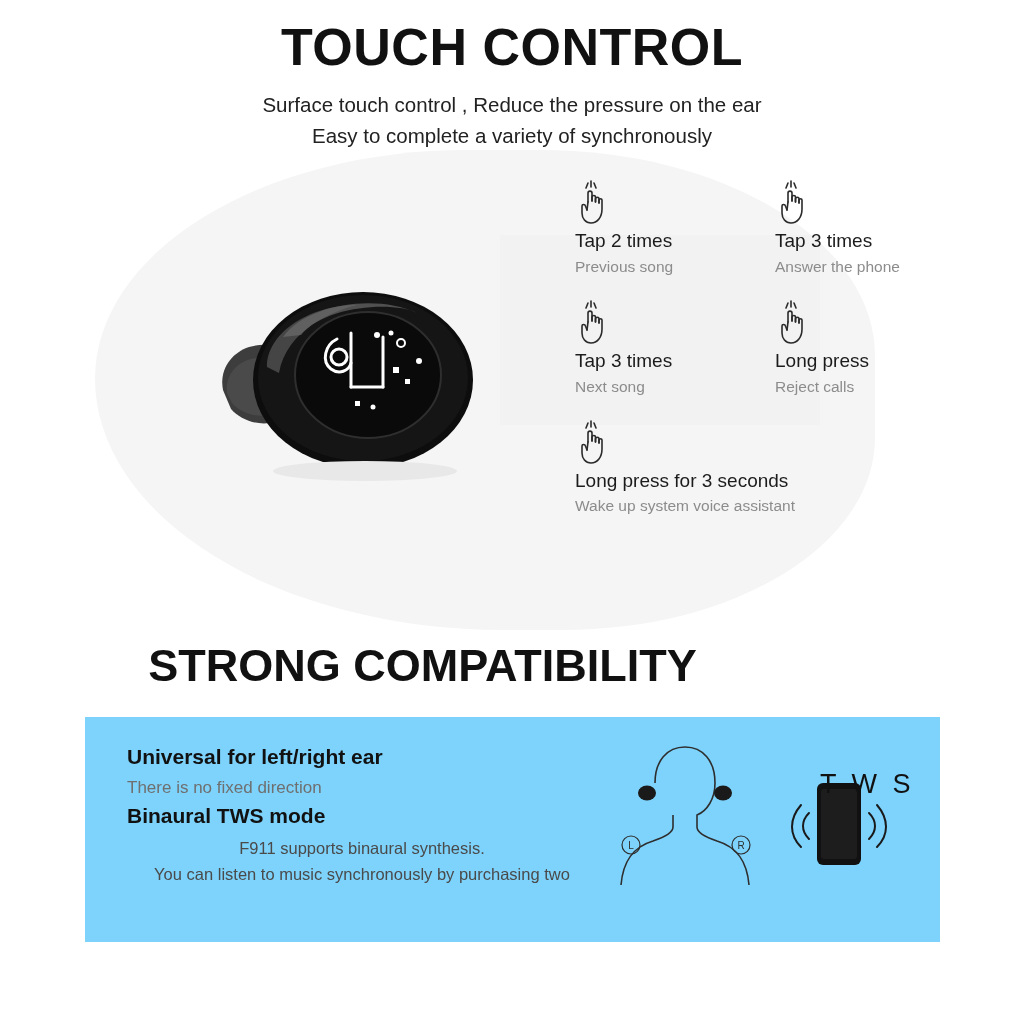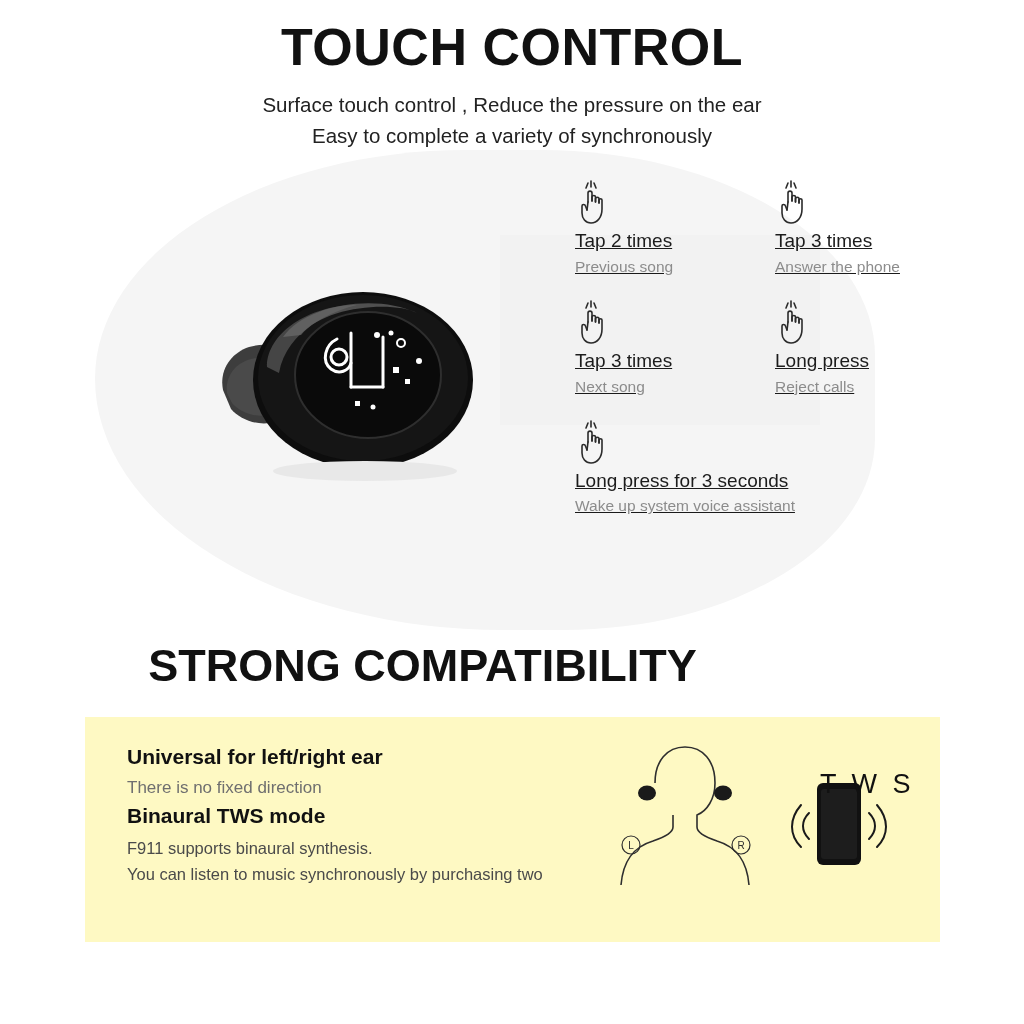--- a/index.html
+++ b/index.html
@@ -72,21 +72,20 @@
   
   .touch-grid {
     position: absolute;
     left: 575px;
     top: 180px;
     width: 420px;
     z-index: 2;
   }
   .touch-row {
     display: flex;
-    text-decoration: underline;
   }
   .touch-item {
     width: 200px;
     margin-bottom: 23px;
   }
   .touch-item.wide { width: 400px; }
   .hand-icon {
     width: 34px;
     height: 46px;
     display: block;
@@ -124,21 +123,21 @@
     margin-top: 14px;
     font-weight: 400;
   }
 
   .compat-panel {
     position: relative;
     margin-top: 28px;
     margin-left: 85px;
     width: 855px;
     height: 225px;
-    background: #fef9c3;
+    background: #7dd3fc;
   }
   .compat-text {
     position: absolute;
     left: 42px;
     top: 28px;
     width: 470px;
   }
   .compat-h {
     font-size: 21px;
     font-weight: bold;
@@ -148,20 +147,21 @@
   .compat-p {
     font-size: 17px;
     color: #6f6f6f;
     margin-bottom: 4px;
     line-height: 1.35;
   }
   .compat-p2 {
     font-size: 16.5px;
     color: #4a4a4a;
     line-height: 1.55;
+    text-align: center;
   }
   .compat-art {
     position: absolute;
     left: 470px;
     top: 18px;
     width: 380px;
     height: 190px;
   }
   .tws-label {
     position: absolute;

